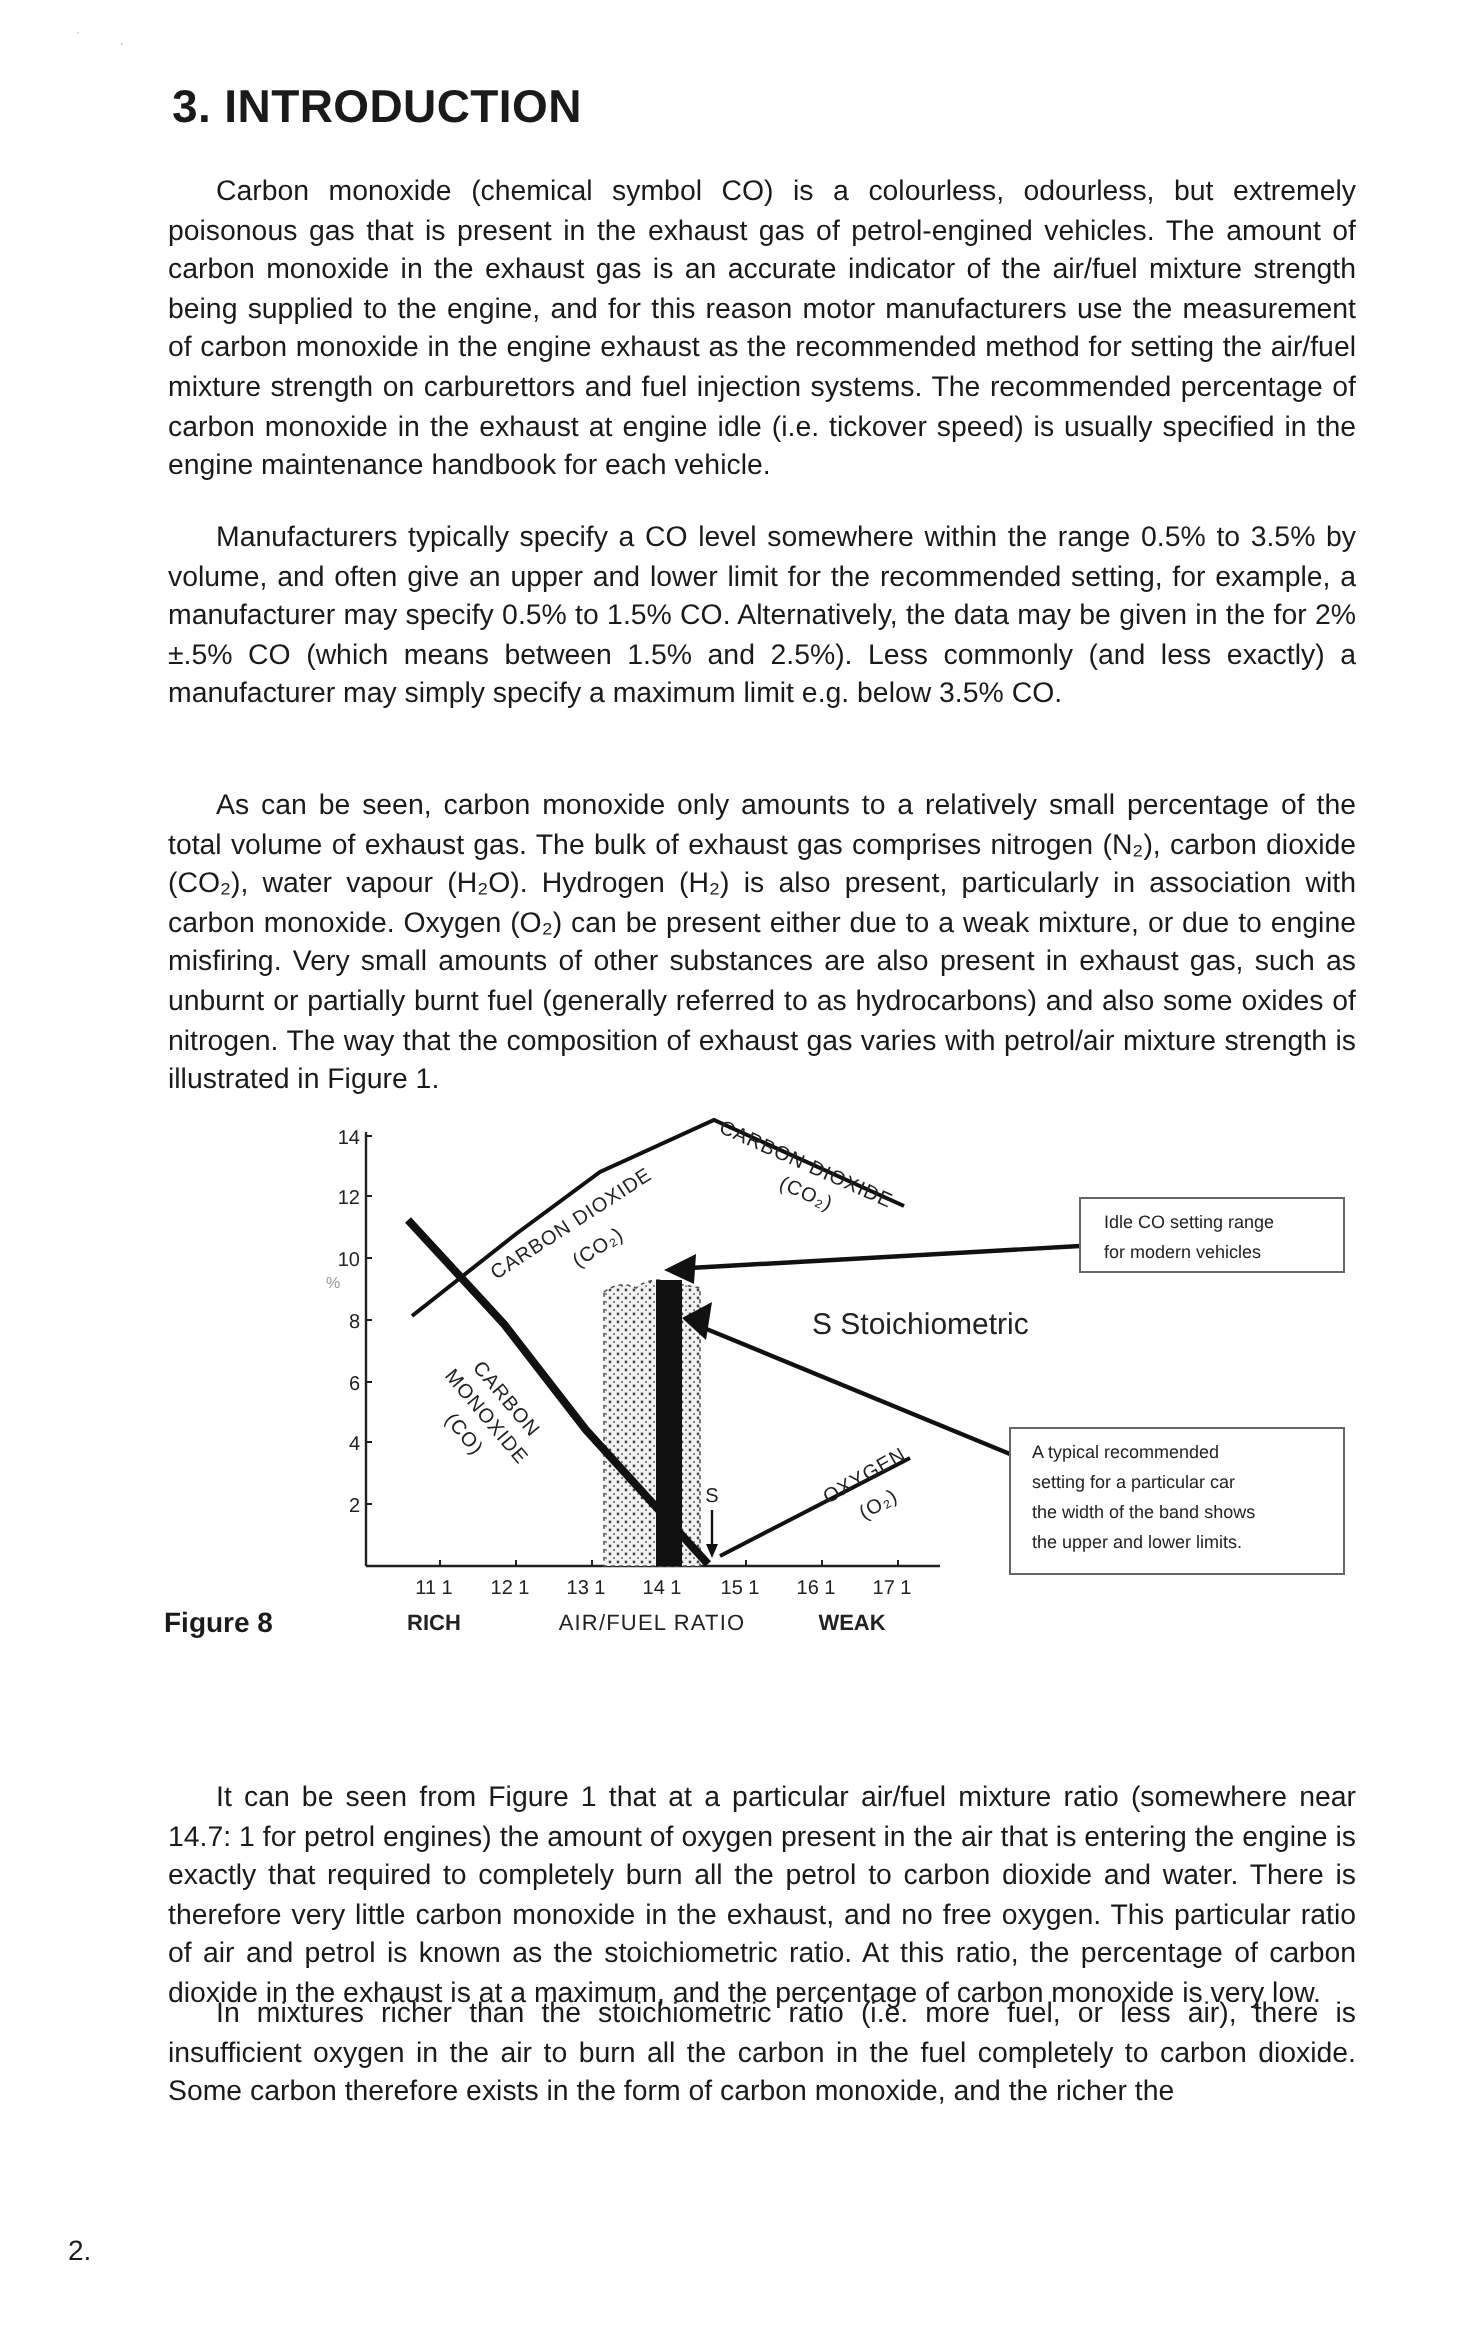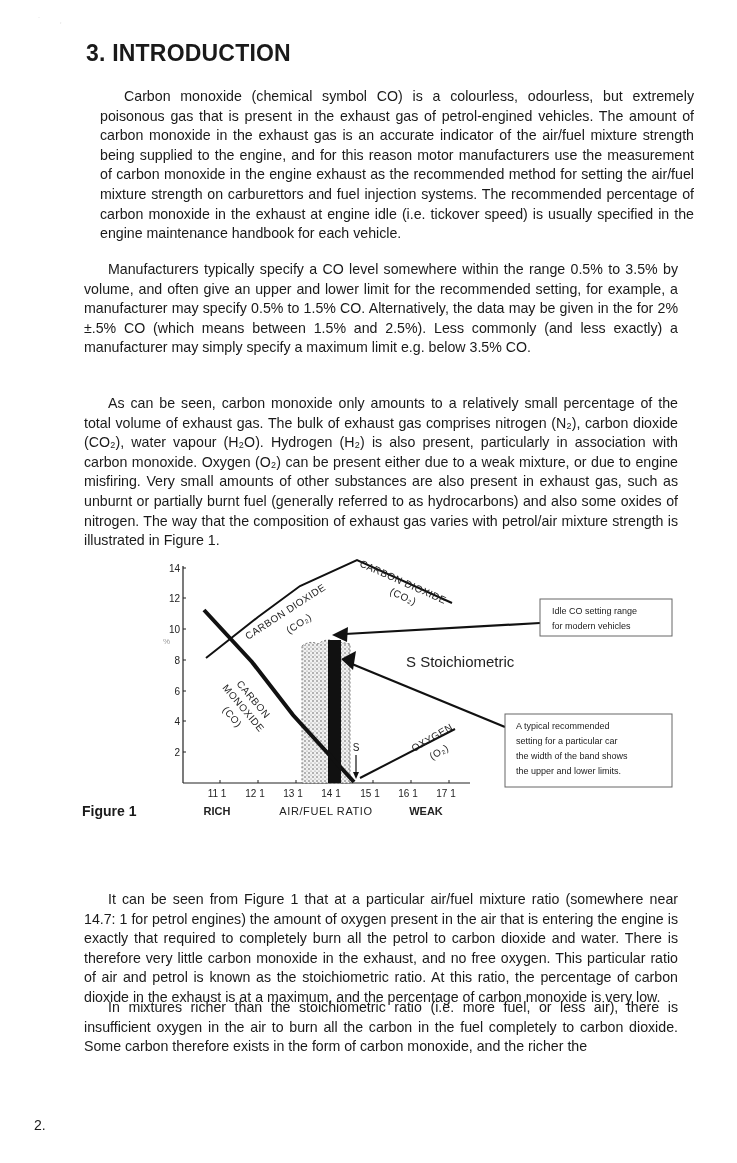--- a/index.html
+++ b/index.html
@@ -2,21 +2,21 @@
 <html><head>
 <meta charset="utf-8">
 <style>
   html, body { margin:0; padding:0; background:#ffffff; }
   body { width:737px; height:1163px; position:relative; overflow:hidden;
          font-family:"Liberation Sans", sans-serif; color:#1a1a1a; }
   .heading { position:absolute; left:86px; top:40px; font-size:23px; font-weight:bold;
              letter-spacing:0.2px; margin:0; }
   .para { position:absolute; left:84px; width:594px; font-size:14.2px; line-height:19.6px;
           text-align:justify; margin:0; text-indent:24px; }
-  .p1 { top:87px;margin-left:16px; }
+  .p1 { top:87px; }
   .p2 { top:260px; }
   .p3 { top:394px; }
   .p4 { top:850px;margin-top:40px; }
   .p5 { top:998px; }
   .figure { position:absolute; left:0; top:555px; width:668px; height:270px;text-align:right; }
   .fig-label { position:absolute; left:82px; top:803px; font-size:14px; font-weight:bold; margin:0; }
   .page-num { position:absolute; left:34px; top:1117px; font-size:14px; margin:0; }
   svg text { font-family:"Liberation Sans", sans-serif; }
   .speck { position:absolute; color:#bbb; font-size:6px; }
 </style>
@@ -122,18 +122,18 @@
     <rect x="505" y="714" width="167" height="73" fill="#fff" stroke="#666" stroke-width="1"></rect>
     <g font-size="9" fill="#222">
       <text x="516" y="729">A typical recommended</text>
       <text x="516" y="744">setting for a particular car</text>
       <text x="516" y="759">the width of the band shows</text>
       <text x="516" y="774">the upper and lower limits.</text>
     </g>
   </svg>
 </div>
 
-<p class="fig-label">Figure 1</p>
+<p class="fig-label">Figure 8</p>
 
 <p class="para p4">It can be seen from Figure 1 that at a particular air/fuel mixture ratio (somewhere near 14.7: 1 for petrol engines) the amount of oxygen present in the air that is entering the engine is exactly that required to completely burn all the petrol to carbon dioxide and water. There is therefore very little carbon monoxide in the exhaust, and no free oxygen. This particular ratio of air and petrol is known as the stoichiometric ratio. At this ratio, the percentage of carbon dioxide in the exhaust is at a maximum, and the percentage of carbon monoxide is very low.</p>
 <p class="para p5">In mixtures richer than the stoichiometric ratio (i.e. more fuel, or less air), there is insufficient oxygen in the air to burn all the carbon in the fuel completely to carbon dioxide. Some carbon therefore exists in the form of carbon monoxide, and the richer the</p>
 
 <p class="page-num">2.</p>
 
 </body></html>

